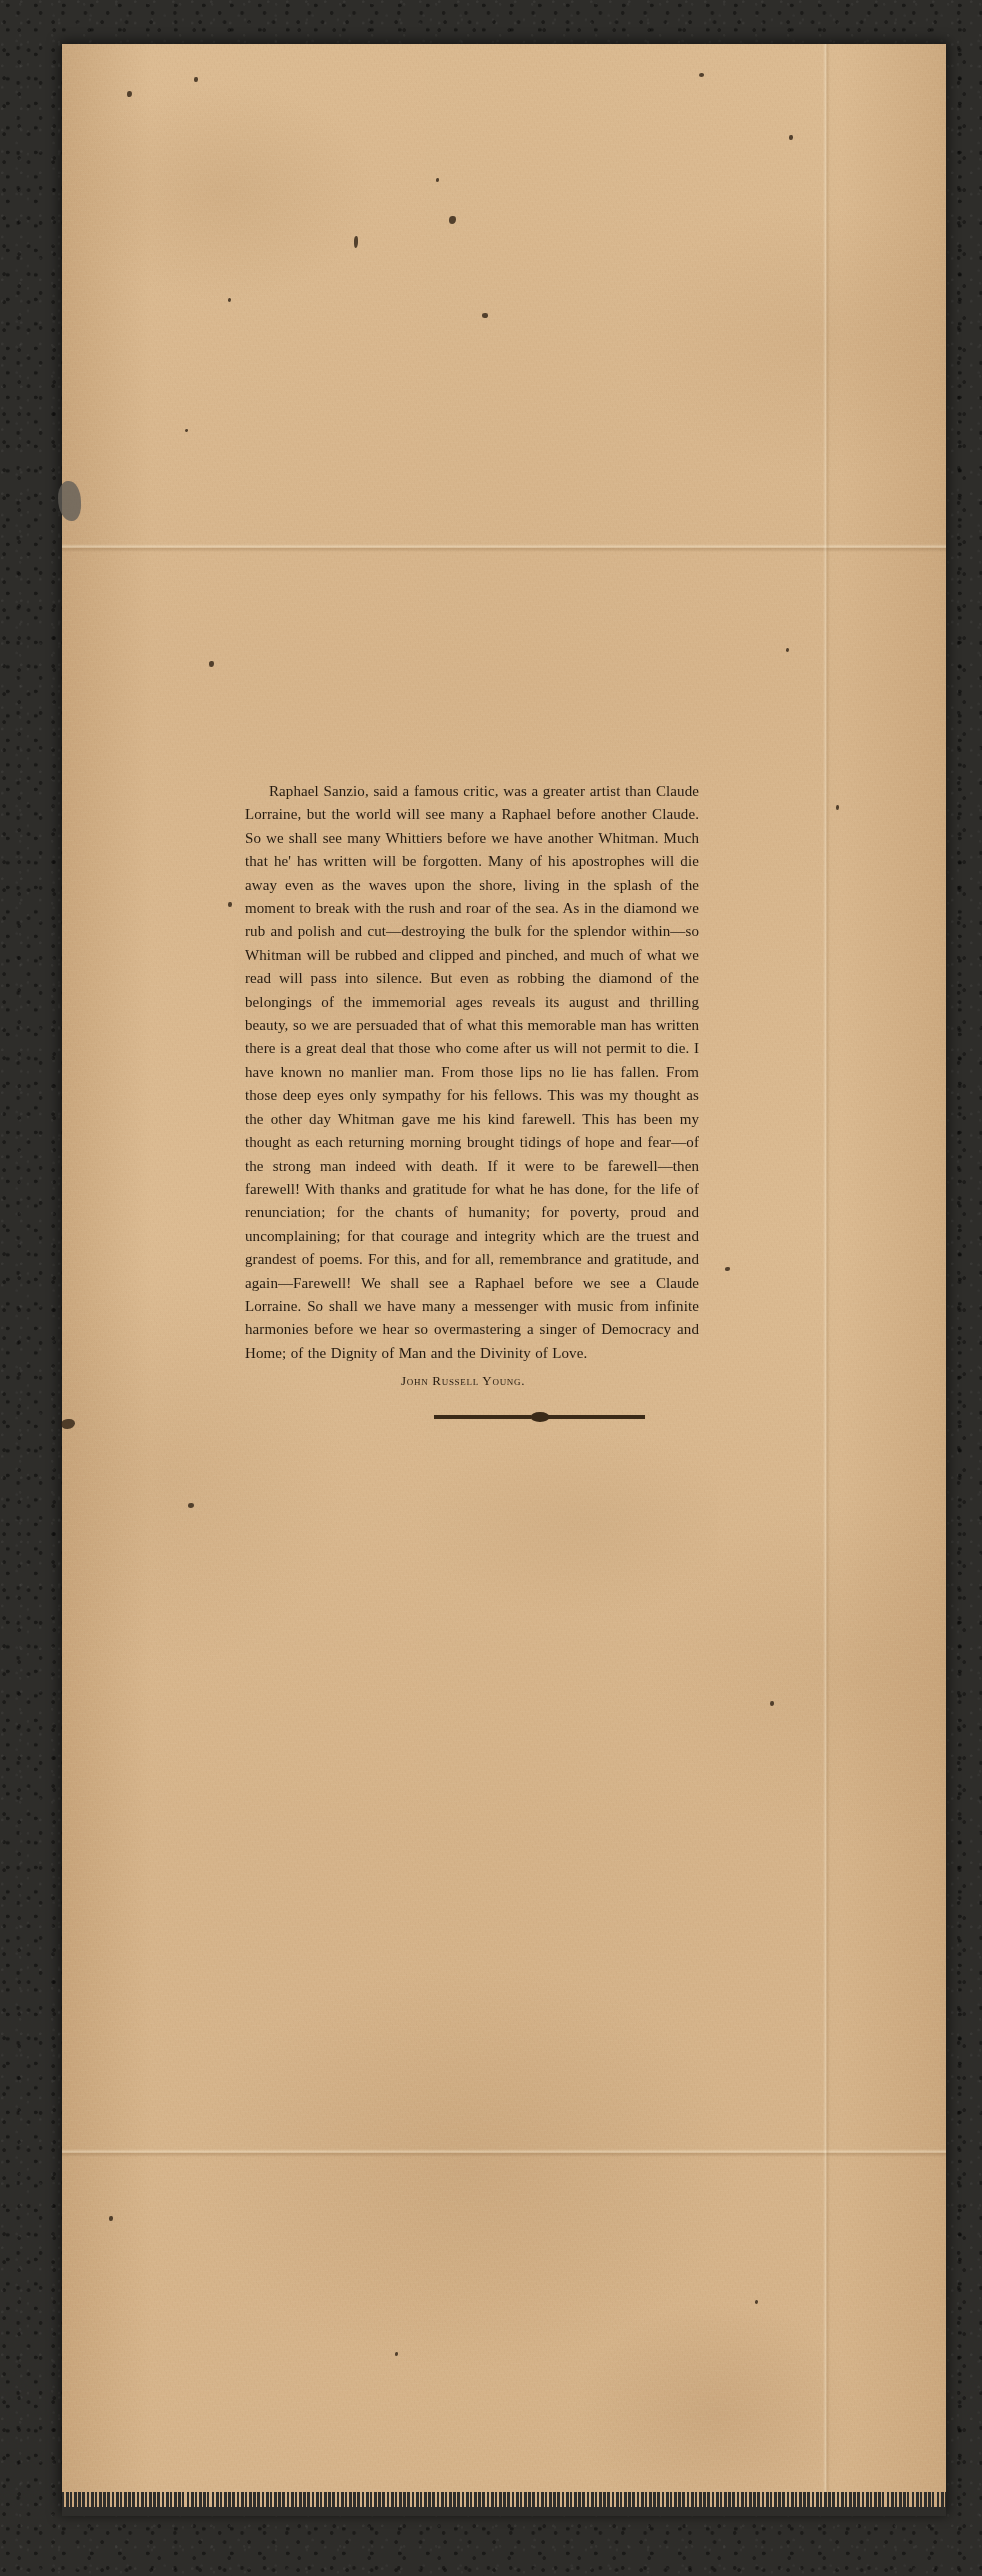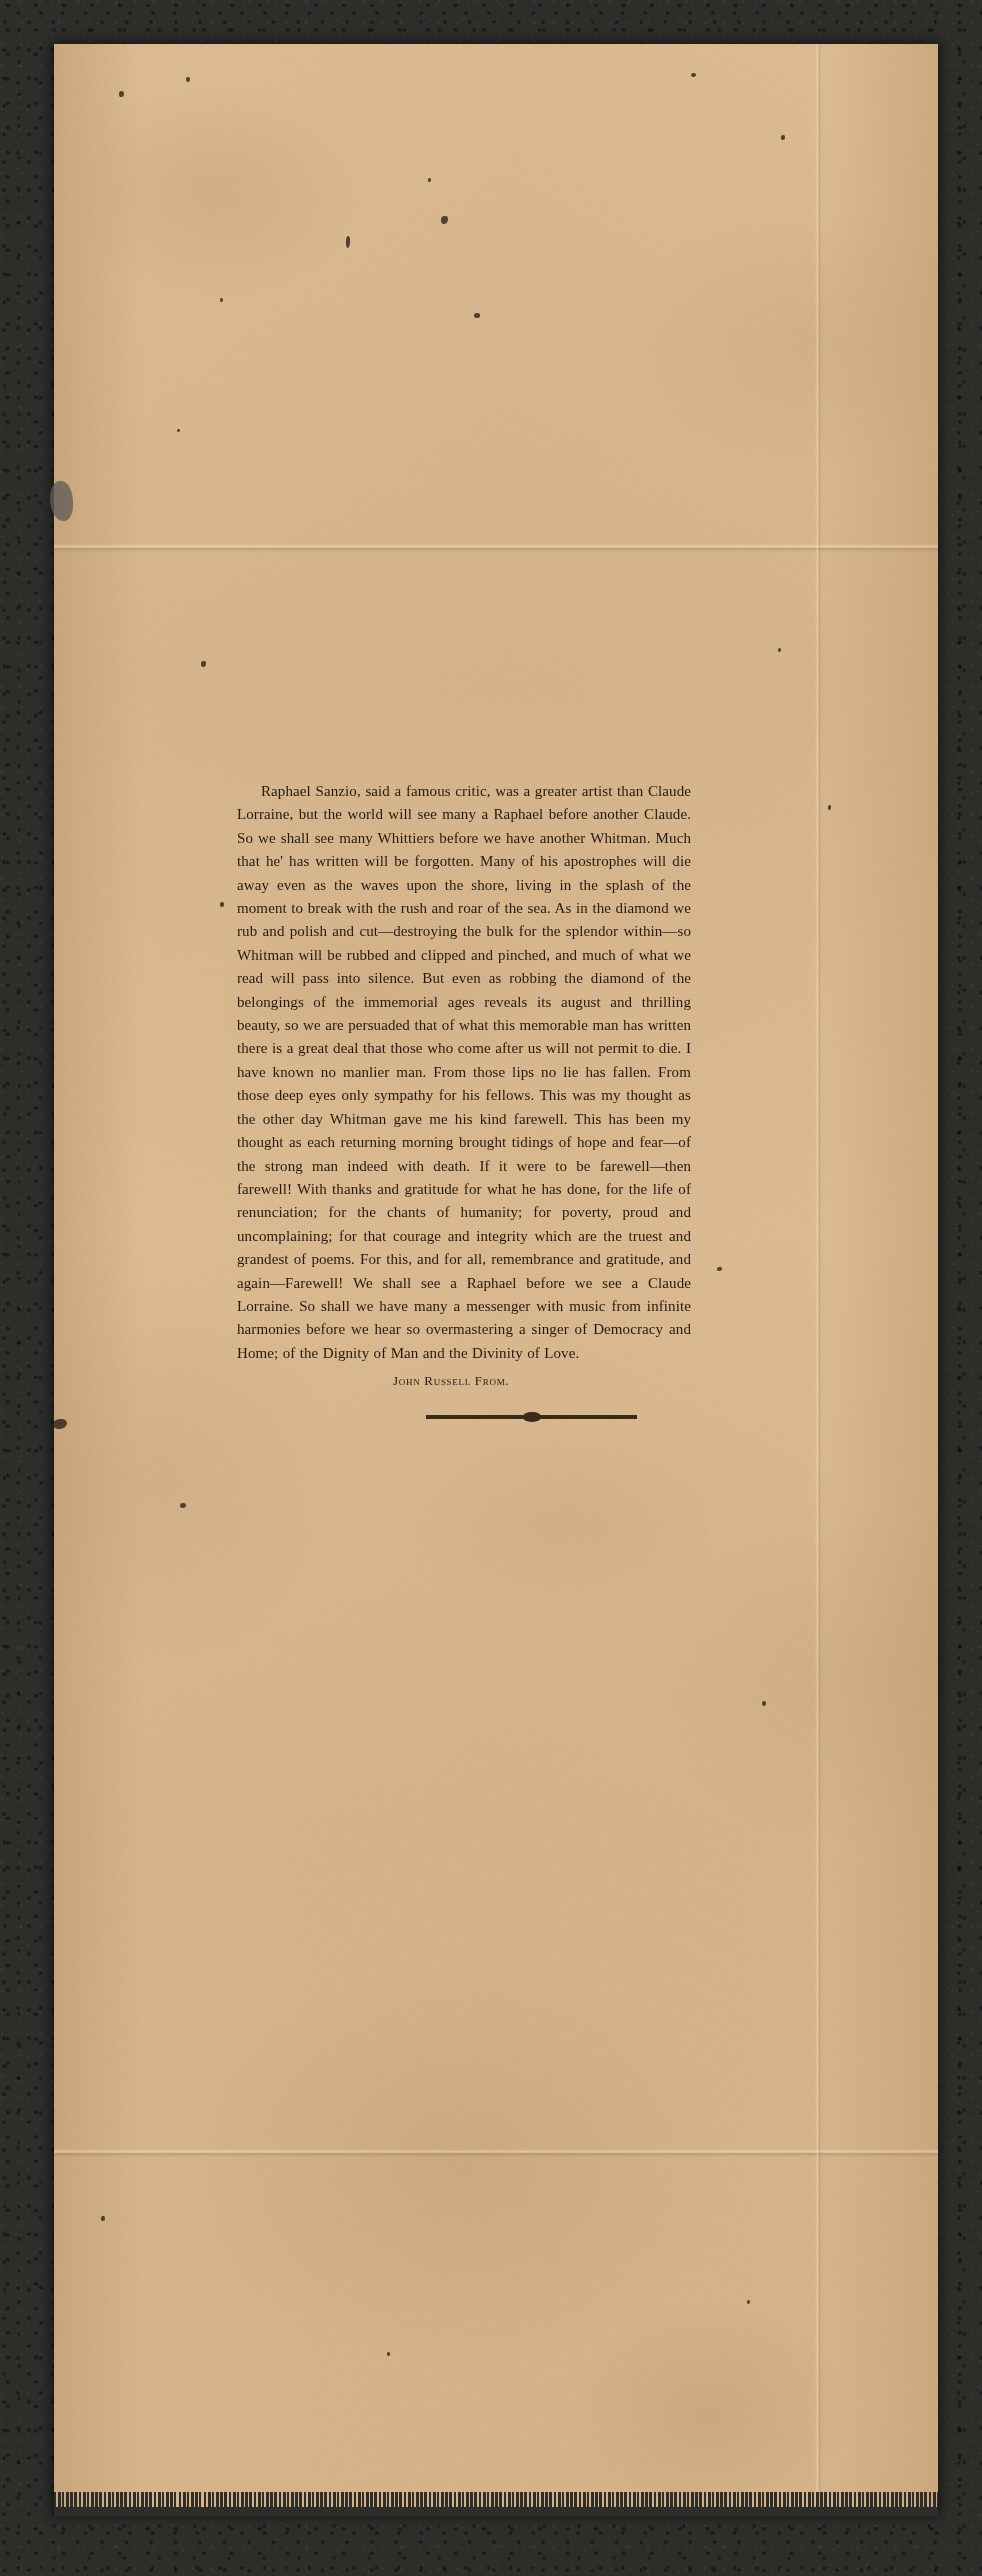--- a/index.html
+++ b/index.html
@@ -33,21 +33,21 @@
       radial-gradient(circle at 45% 61%, rgba(255,255,255,0.035) 0 1px, transparent 1.6px),
       radial-gradient(circle at 17% 79%, rgba(0,0,0,0.40) 0 1.6px, transparent 2.1px),
       radial-gradient(circle at 90% 88%, rgba(255,255,255,0.04) 0 1px, transparent 1.6px),
       radial-gradient(circle at 55% 94%, rgba(0,0,0,0.35) 0 1.6px, transparent 2.1px);
     background-size: 19px 21.4px, 28px 24.5px, 32px 31px, 22.4px 35px, 37px 25.5px, 24.5px 28px, 31px 22.4px, 35px 32px;
   }
 
   
   .sheet {
     position: absolute;
-    left: 54px;
+    left: 62px;
     top: 44px;
     width: 884px;
     height: 2469px;
     background-color: #d8b68c;
     background-image:
       linear-gradient(180deg,
         rgba(214,178,136,0.0) 0%,
         rgba(196,158,116,0.22) 26%,
         rgba(214,180,140,0.05) 48%,
         rgba(190,152,110,0.20) 72%,
@@ -272,21 +272,21 @@
     <span class="speck" style="left:47px;  top:2172px; width:3.6px;  height:4.7px;"></span>
     <span class="speck" style="left:693px; top:2256px; width:3.1px; height:4.2px;"></span>
     <span class="speck" style="left:333px; top:2308px; width:3.1px;  height:3.6px;"></span>
     <span class="speck" style="left:663px; top:1223px; width:4.7px; height:3.6px;"></span>
 
     <div class="ink-veil"></div>
 
     <div class="column">
       <p class="body-text">Raphael Sanzio, said a famous critic, was a greater artist than Claude Lorraine, but the world will see many a Raphael before another Claude. So we shall see many Whittiers before we have another Whitman. Much that he' has written will be forgotten. Many of his apostrophes will die away even as the waves upon the shore, living in the splash of the moment to break with the rush and roar of the sea. As in the diamond we rub and polish and cut—destroying the bulk for the splendor within—so Whitman will be rubbed and clipped and pinched, and much of what we read will pass into silence. But even as robbing the diamond of the belongings of the immemorial ages reveals its august and thrilling beauty, so we are persuaded that of what this memorable man has written there is a great deal that those who come after us will not permit to die. I have known no manlier man. From those lips no lie has fallen. From those deep eyes only sympathy for his fellows. This was my thought as the other day Whitman gave me his kind farewell. This has been my thought as each returning morning brought tidings of hope and fear—of the strong man indeed with death. If it were to be farewell—then farewell! With thanks and gratitude for what he has done, for the life of renunciation; for the chants of humanity; for poverty, proud and uncomplaining; for that courage and integrity which are the truest and grandest of poems. For this, and for all, remembrance and gratitude, and again—Farewell! We shall see a Raphael before we see a Claude Lorraine. So shall we have many a messenger with music from infinite harmonies before we hear so overmastering a singer of Democracy and Home; of the Dignity of Man and the Divinity of Love.</p>
 
-      <p class="signature">John Russell From.</p>
+      <p class="signature">John Russell Young.</p>
 
       <div class="rule">
         <span class="bar"></span>
         <span class="lozenge"></span>
       </div>
     </div>
 
     <div class="deckle"></div>
     <div class="deckle-solid"></div>
 

